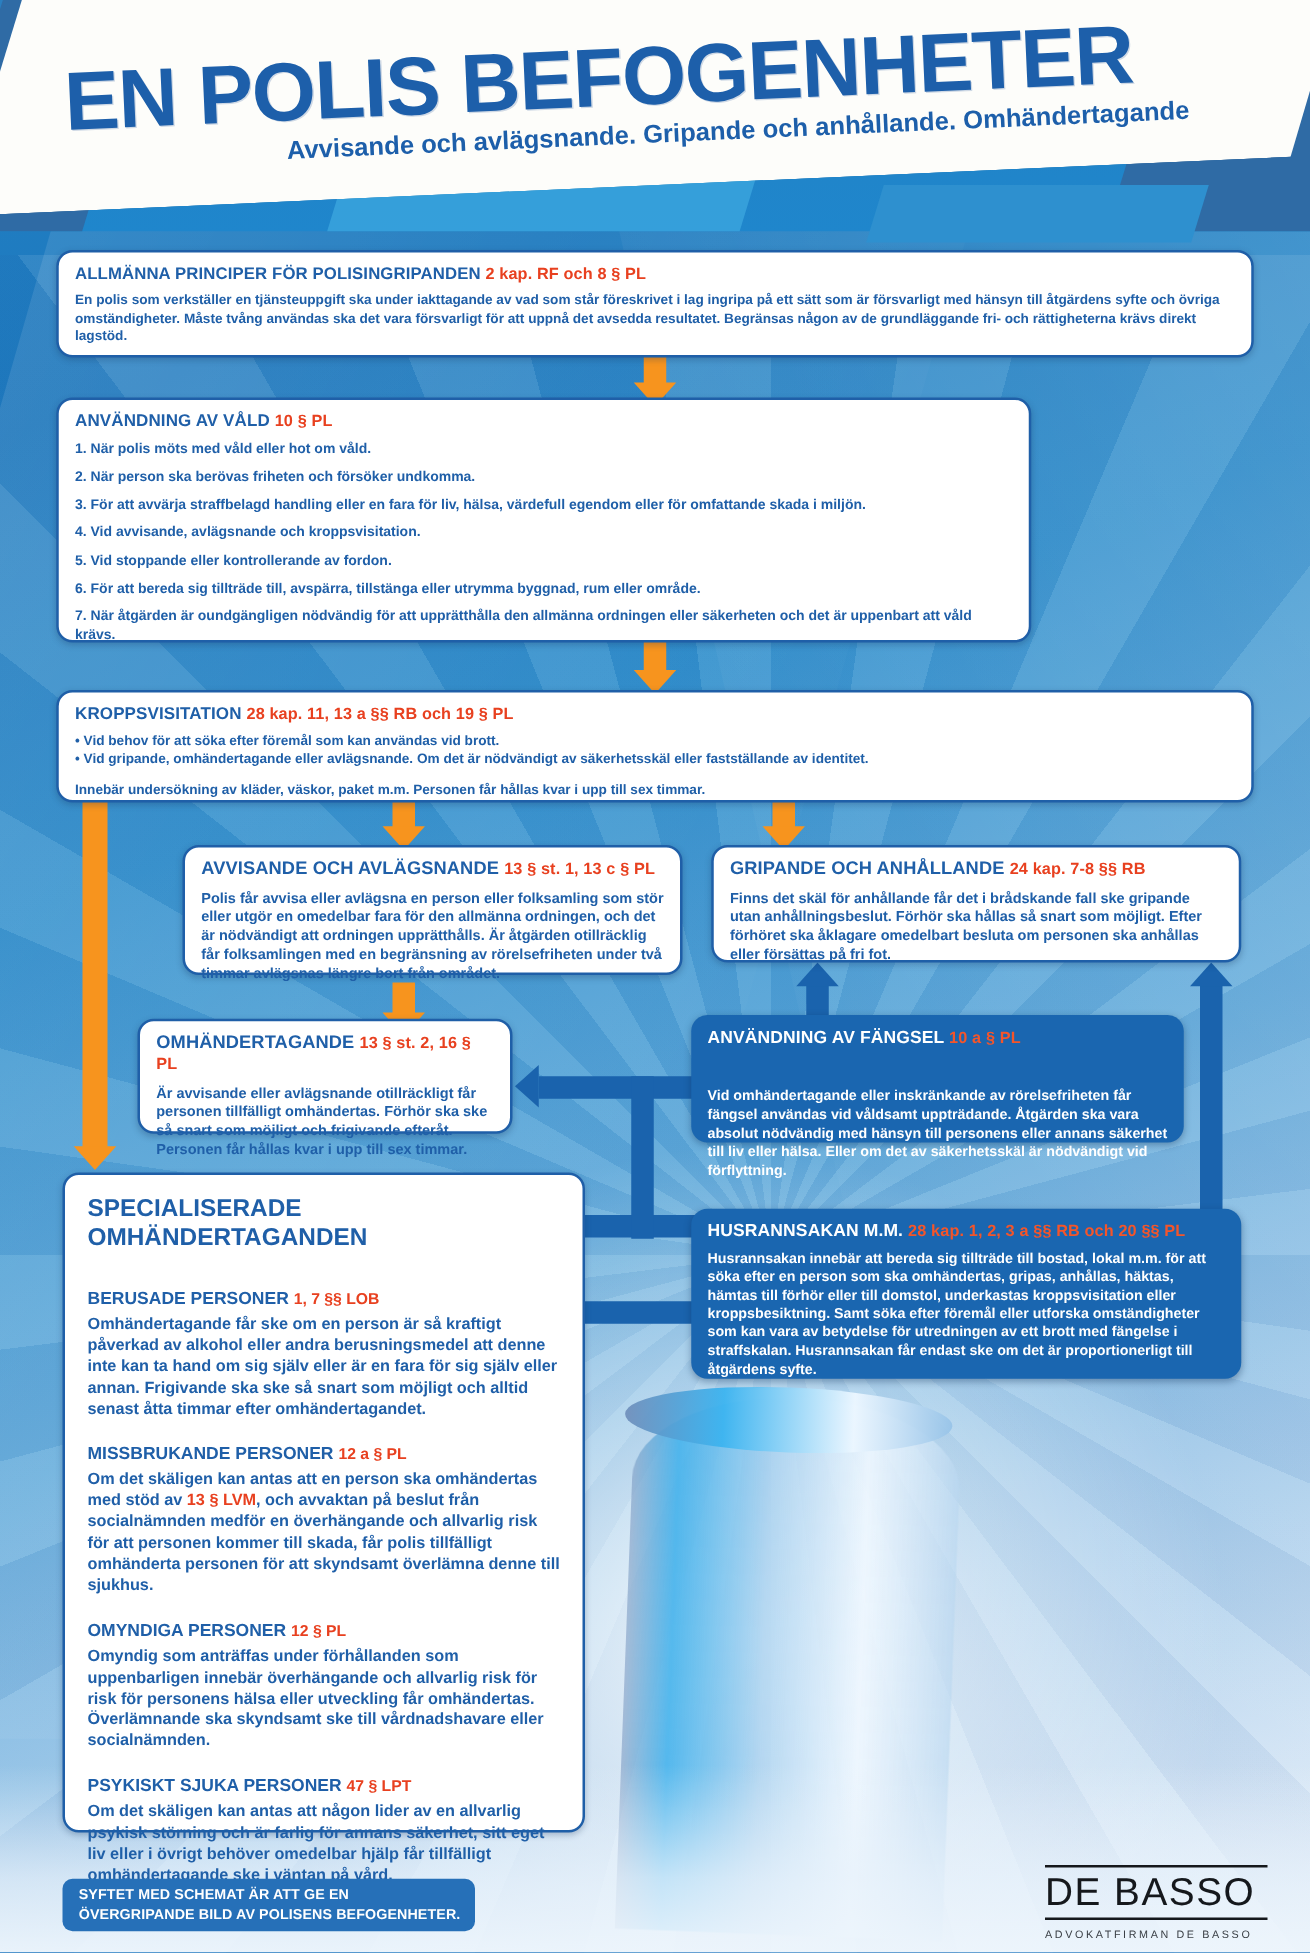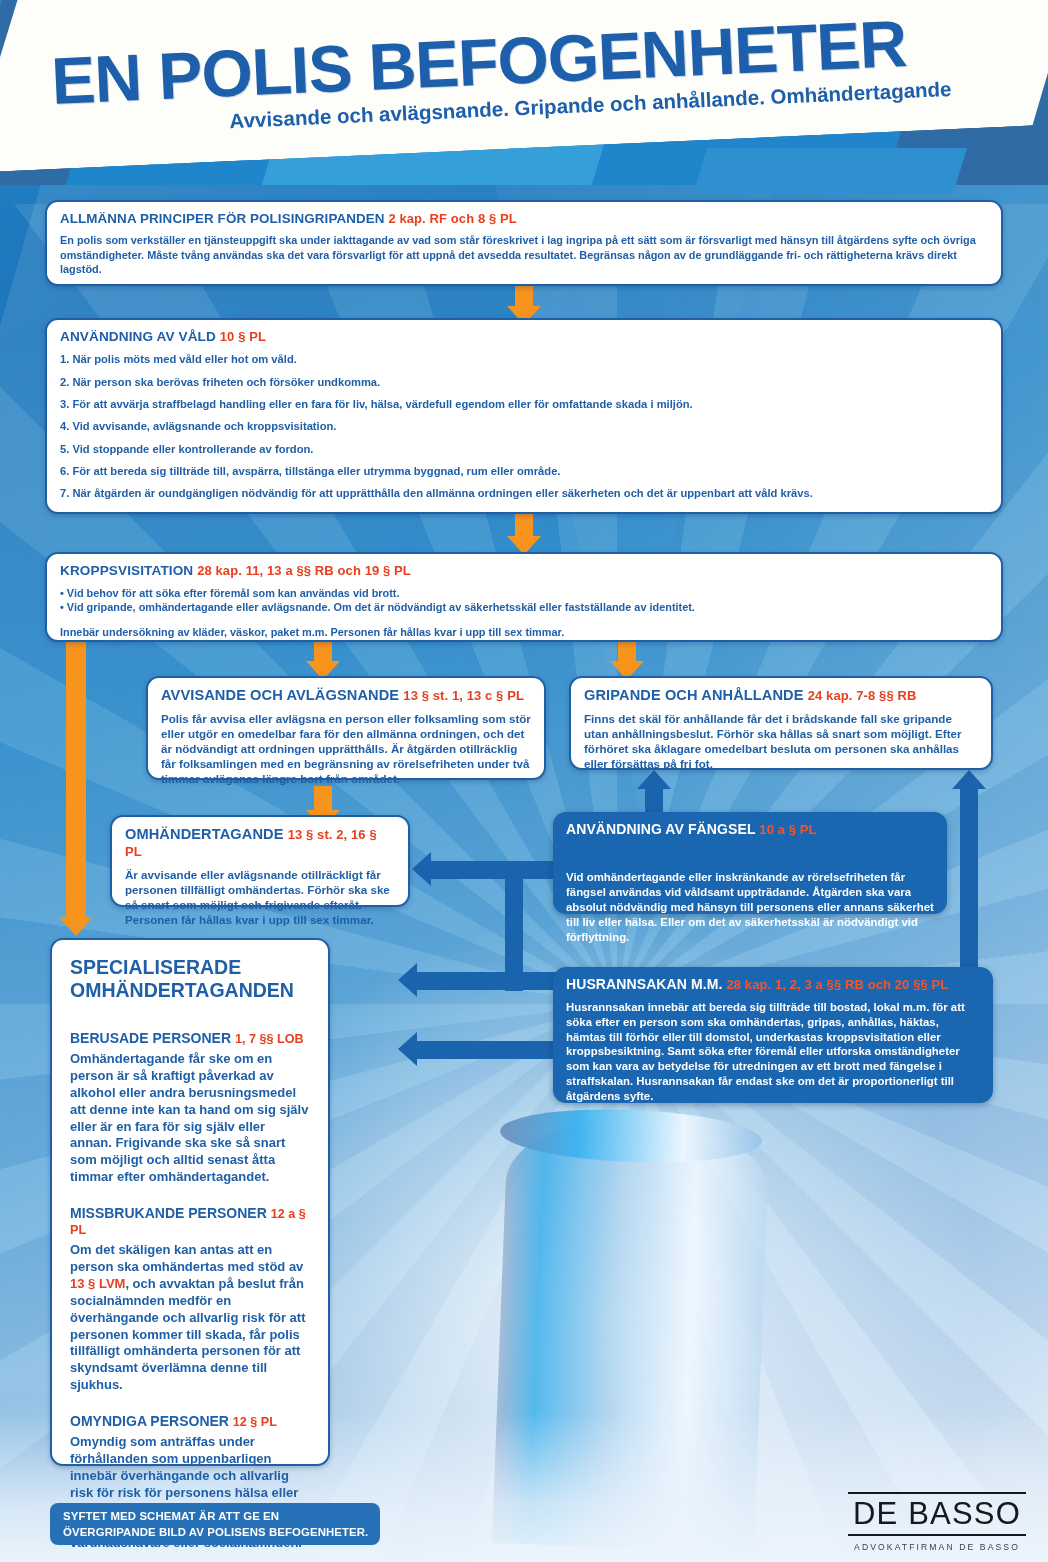--- a/index.html
+++ b/index.html
@@ -251,24 +251,24 @@
   .footer-pill span {
     display: block;
     color: #ffffff;
     font-size: 11.4px;
     font-weight: bold;
     line-height: 1.42;
     letter-spacing: .1px;
   }
   .logo {
     position: absolute;
-    right: 22px; top: 1492px;
+    right: 34px; top: 1492px;
     width: 178px;
     z-index: 7;
-    text-align: center;
+    text-align: left;
   }
   .logo .rule { height: 2px; background: #15181c; width: 100%; }
   .logo .name {
     font-size: 31px; font-weight: normal; color: #15181c;
     letter-spacing: 1.2px; line-height: 1.28;
     font-family: "Liberation Sans", sans-serif;
   }
   .logo .tagline {
     font-size: 8.6px; color: #3a3f45; letter-spacing: 2.1px;
     margin-top: 6px;
@@ -361,21 +361,21 @@
   </div>
 
   <div class="card" id="card-allmanna" style="left:45px; top:200px; width:958px; height:86px;">
     <h2>
       <span>ALLMÄNNA PRINCIPER FÖR POLISINGRIPANDEN</span>
       <span class="ref">2 kap. RF och 8 § PL</span>
     </h2>
     <p>En polis som verkställer en tjänsteuppgift ska under iakttagande av vad som står föreskrivet i lag ingripa på ett sätt som är försvarligt med hänsyn till åtgärdens syfte och övriga omständigheter. Måste tvång användas ska det vara försvarligt för att uppnå det avsedda resultatet. Begränsas någon av de grundläggande fri- och rättigheterna krävs direkt lagstöd.</p>
   </div>
 
-  <div class="card" id="card-vald" style="left:45px; top:318px; width:958px; height:196px;">
+  <div class="card" id="card-vald" style="left:45px; top:318px; width:780px; height:196px;">
     <h2>
       <span>ANVÄNDNING AV VÅLD</span>
       <span class="ref">10 § PL</span>
     </h2>
     <ul class="num-list">
       <li>1. När polis möts med våld eller hot om våld.</li>
       <li>2. När person ska berövas friheten och försöker undkomma.</li>
       <li>3. För att avvärja straffbelagd handling eller en fara för liv, hälsa, värdefull egendom eller för omfattande skada i miljön.</li>
       <li>4. Vid avvisande, avlägsnande och kroppsvisitation.</li>
       <li>5. Vid stoppande eller kontrollerande av fordon.</li>
@@ -429,21 +429,21 @@
   </div>
 
   <div class="card dark" id="card-husrann" style="left:553px; top:967px; width:440px; height:136px;">
     <h2>
       <span>HUSRANNSAKAN M.M.</span>
       <span class="ref">28 kap. 1, 2, 3 a §§ RB och 20 §§ PL</span>
     </h2>
     <p>Husrannsakan innebär att bereda sig tillträde till bostad, lokal m.m. för att söka efter en person som ska omhändertas, gripas, anhållas, häktas, hämtas till förhör eller till domstol, underkastas kroppsvisitation eller kroppsbesiktning. Samt söka efter föremål eller utforska omständigheter som kan vara av betydelse för utredningen av ett brott med fängelse i straffskalan. Husrannsakan får endast ske om det är proportionerligt till åtgärdens syfte.</p>
   </div>
 
-  <div class="card" id="card-spec" style="left:50px; top:938px; width:280px; height:528px;">
+  <div class="card" id="card-spec" style="left:50px; top:938px; width:418px; height:528px;">
     <div class="spec-title">
       <span>SPECIALISERADE</span><br>
       <span>OMHÄNDERTAGANDEN</span>
     </div>
 
     <div class="spec-sec">
       <h3>
         <span>BERUSADE PERSONER</span>
         <span class="ref">1, 7 §§ LOB</span>
       </h3>
@@ -464,20 +464,21 @@
         <span class="ref">12 § PL</span>
       </h3>
       <p>Omyndig som anträffas under förhållanden som uppenbarligen innebär överhängande och allvarlig risk för risk för personens hälsa eller utveckling får omhändertas. Överlämnande ska skyndsamt ske till vårdnadshavare eller socialnämnden.</p>
     </div>
 
     <div class="spec-sec">
       <h3>
         <span>PSYKISKT SJUKA PERSONER</span>
         <span class="ref">47 § LPT</span>
       </h3>
+      <p>Om det skäligen kan antas att någon lider av en allvarlig psykisk störning och är farlig för annans säkerhet, sitt eget liv eller i övrigt behöver omedelbar hjälp får tillfälligt omhändertagande ske i väntan på vård.</p>
     </div>
   </div>
 
   <div class="footer-pill">
     <span>SYFTET MED SCHEMAT ÄR ATT GE EN</span>
     <span>ÖVERGRIPANDE BILD AV POLISENS BEFOGENHETER.</span>
   </div>
 
   <div class="logo">
     <div class="rule"></div>

